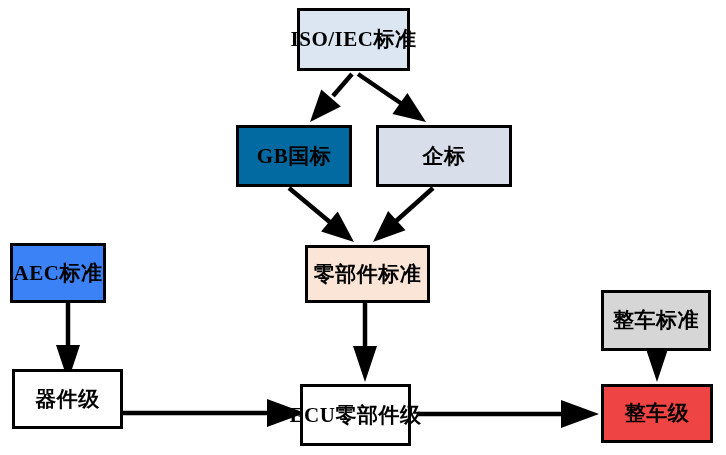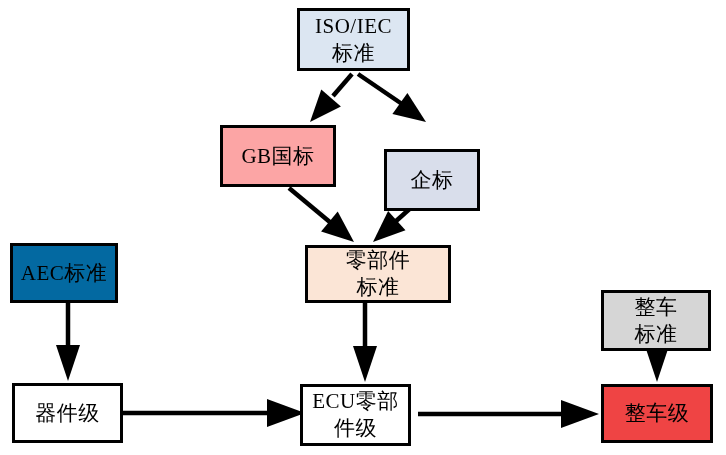--- a/index.html
+++ b/index.html
@@ -9,25 +9,25 @@
     font-family: "Liberation Serif", "DejaVu Serif", serif;
     position: relative;
     overflow: hidden;
   }
   .canvas { position: absolute; inset: 0; width: 726px; height: 455px; }
   .node {
     position: absolute;
     box-sizing: border-box;
     border: 3px solid #000000;
     display: flex;
-    flex-direction: column;
+    flex-direction: row;
     align-items: center;
     justify-content: center;
     text-align: center;
-    font-weight: normal;
+    font-weight: bold;
     font-size: 21px;
     line-height: 27px;
     color: #000000;
     letter-spacing: 0.5px;
   }
   .node span { display: block; white-space: nowrap; }
   svg.arrows { position: absolute; left: 0; top: 0; pointer-events: none; }
   svg.arrows line { stroke: #000000; stroke-width: 4.5; }
   svg.arrows polygon { fill: #000000; stroke: none; }
 </style>
@@ -82,43 +82,43 @@
       <line x1="418" y1="414" x2="563" y2="414"></line>
       <polygon points="599,414 561,400 561,428"></polygon>
     </g>
   </svg>
 
   <div class="node" style="left: 297px; top: 8px; width: 113px; height: 63px; background-color: rgb(220, 230, 242);">
     <span>ISO/IEC</span>
     <span>标准</span>
   </div>
 
-  <div class="node" style="left: 220px; top: 125px; width: 116px; height: 62px; background-color: #fca5a5;">
+  <div class="node" style="left: 236px; top: 125px; width: 116px; height: 62px; background-color: #0369a1;">
     <span>GB国标</span>
   </div>
 
-  <div class="node" style="left: 384px; top: 125px; width: 96px; height: 62px; background-color: rgb(217, 222, 235); margin-top: 24px;">
+  <div class="node" style="left: 376px; top: 125px; width: 136px; height: 62px; background-color: rgb(217, 222, 235);">
     <span>企标</span>
   </div>
 
-  <div class="node" style="left: 305px; top: 245px; width: 146px; height: 58px; background-color: rgb(251, 229, 214);">
+  <div class="node" style="left: 305px; top: 245px; width: 125px; height: 58px; background-color: rgb(251, 229, 214);">
     <span>零部件</span>
     <span>标准</span>
   </div>
 
-  <div class="node" style="left: 10px; top: 243px; width: 108px; height: 60px; background-color: #0369a1;">
+  <div class="node" style="left: 10px; top: 243px; width: 96px; height: 60px; background-color: #3b82f6;">
     <span>AEC标准</span>
   </div>
 
   <div class="node" style="left: 601px; top: 242px; width: 110px; height: 61px; background-color: rgb(214, 214, 214); margin-top: 48px;">
     <span>整车</span>
     <span>标准</span>
   </div>
 
-  <div class="node" style="left: 12px; top: 383px; width: 111px; height: 60px; background-color: rgb(255, 255, 255);">
+  <div class="node" style="left: 12px; top: 369px; width: 111px; height: 60px; background-color: rgb(255, 255, 255);">
     <span>器件级</span>
   </div>
 
   <div class="node" style="left: 300px; top: 384px; width: 111px; height: 62px; background-color: rgb(255, 255, 255);">
     <span>ECU零部</span>
     <span>件级</span>
   </div>
 
   <div class="node" style="left: 601px; top: 384px; width: 112px; height: 59px; background-color: #ef4444;">
     <span>整车级</span>

